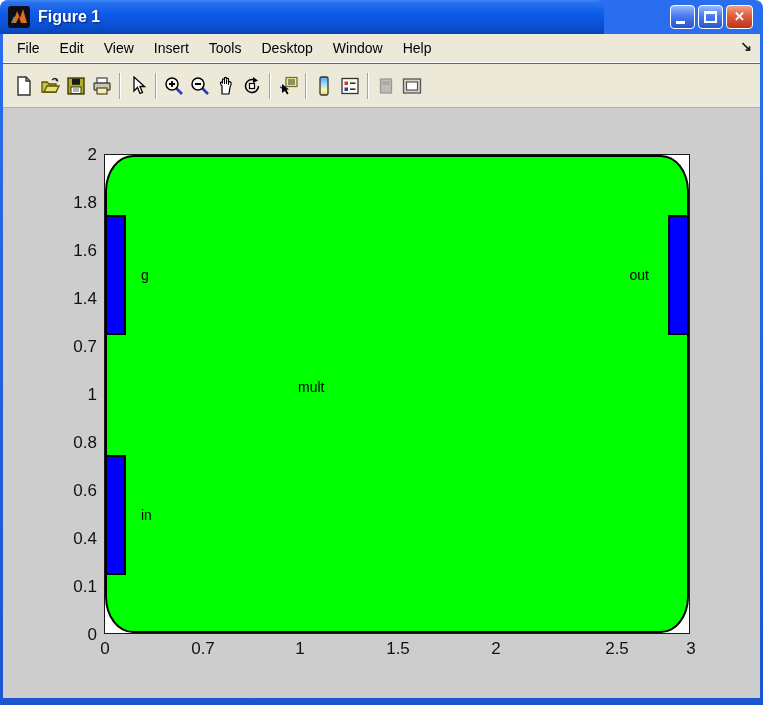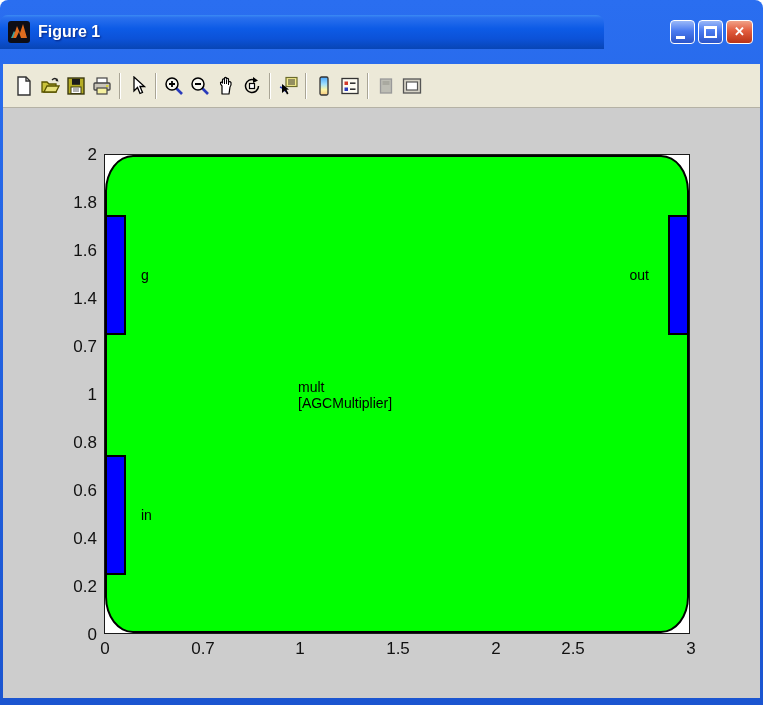--- a/index.html
+++ b/index.html
@@ -7,21 +7,21 @@
   body { font-family:"Liberation Sans", sans-serif; }
 
   .window {
     position:relative; width:763px; height:705px;
     background:linear-gradient(#2a6ef0,#1b55d0);
     border-radius:8px 8px 0 0; overflow:hidden;
   }
 
   
   .titlebar {
-    position:absolute; left:0; top:15px; width:604px; height:34px;
+    position:absolute; left:0; top:0; width:604px; height:34px;
     background:linear-gradient(180deg,#3a8af4 0%,#2a70ee 8%,#0d5be6 40%,#0c52d8 70%,#0845b5 100%);
     border-radius:8px 8px 0 0;
   }
   .app-icon { position:absolute; left:8px; top:6px; width:22px; height:22px; }
   .title-text {
     position:absolute; left:38px; top:6px; color:#fff; font-weight:bold;
     font-size:16px; line-height:22px; text-shadow:1px 1px 2px rgba(0,0,60,.6);
   }
   .win-btn {
     position:absolute; top:5px; width:25px; height:24px; border:1px solid #fff;
@@ -101,20 +101,31 @@
     <span class="title-text">Figure 1</span>
     <div class="win-btn btn-blue btn-min">
         <span class="min-glyph"></span>
       </div>
     <div class="win-btn btn-blue btn-max">
         <span class="max-glyph"></span>
       </div>
     <div class="win-btn btn-close"><span>✕</span></div>
   </div>
 
+  <div class="menubar">
+    <span class="menu-item">File</span>
+    <span class="menu-item">Edit</span>
+    <span class="menu-item">View</span>
+    <span class="menu-item">Insert</span>
+    <span class="menu-item">Tools</span>
+    <span class="menu-item">Desktop</span>
+    <span class="menu-item">Window</span>
+    <span class="menu-item">Help</span>
+    <span class="menu-overflow">↘</span>
+  </div>
 
   <div class="toolbar">
     <span class="tbtn">
       <svg width="20" height="20" viewBox="0 0 20 20">
         <polygon points="4,1 12,1 16,5 16,19 4,19" fill="#fff" stroke="#333" stroke-width="1.4"></polygon>
         <polyline points="12,1 12,5 16,5" fill="none" stroke="#333" stroke-width="1.4"></polyline>
       </svg>
     </span>
     <span class="tbtn">
       <svg width="20" height="20" viewBox="0 0 20 20">
@@ -235,38 +246,37 @@
       <div class="port port-g"></div>
       <div class="port port-in"></div>
       <div class="port port-out"></div>
 
       <span class="port-label lbl-g">g</span>
       <span class="port-label lbl-in">in</span>
       <span class="port-label lbl-out">out</span>
 
       <div class="block-label">
         <div>mult</div>
-        <div>[AGCMultiplier]</div>
       </div>
 
       <span class="ytick" style="top:-9px">2</span>
       <span class="ytick" style="top:39px">1.8</span>
       <span class="ytick" style="top:87px">1.6</span>
       <span class="ytick" style="top:135px">1.4</span>
       <span class="ytick" style="top:183px">0.7</span>
       <span class="ytick" style="top:231px">1</span>
       <span class="ytick" style="top:279px">0.8</span>
       <span class="ytick" style="top:327px">0.6</span>
       <span class="ytick" style="top:375px">0.4</span>
-      <span class="ytick" style="top:423px">0.2</span>
+      <span class="ytick" style="top:423px">0.1</span>
       <span class="ytick" style="top:471px">0</span>
 
       <span class="xtick" style="left:-28px">0</span>
       <span class="xtick" style="left:70px">0.7</span>
       <span class="xtick" style="left:167px">1</span>
       <span class="xtick" style="left:265px">1.5</span>
       <span class="xtick" style="left:363px">2</span>
-      <span class="xtick" style="left:440px">2.5</span>
+      <span class="xtick" style="left:484px">2.5</span>
       <span class="xtick" style="left:558px">3</span>
     </div>
   </div>
 
 </div>
 
 </body></html>

